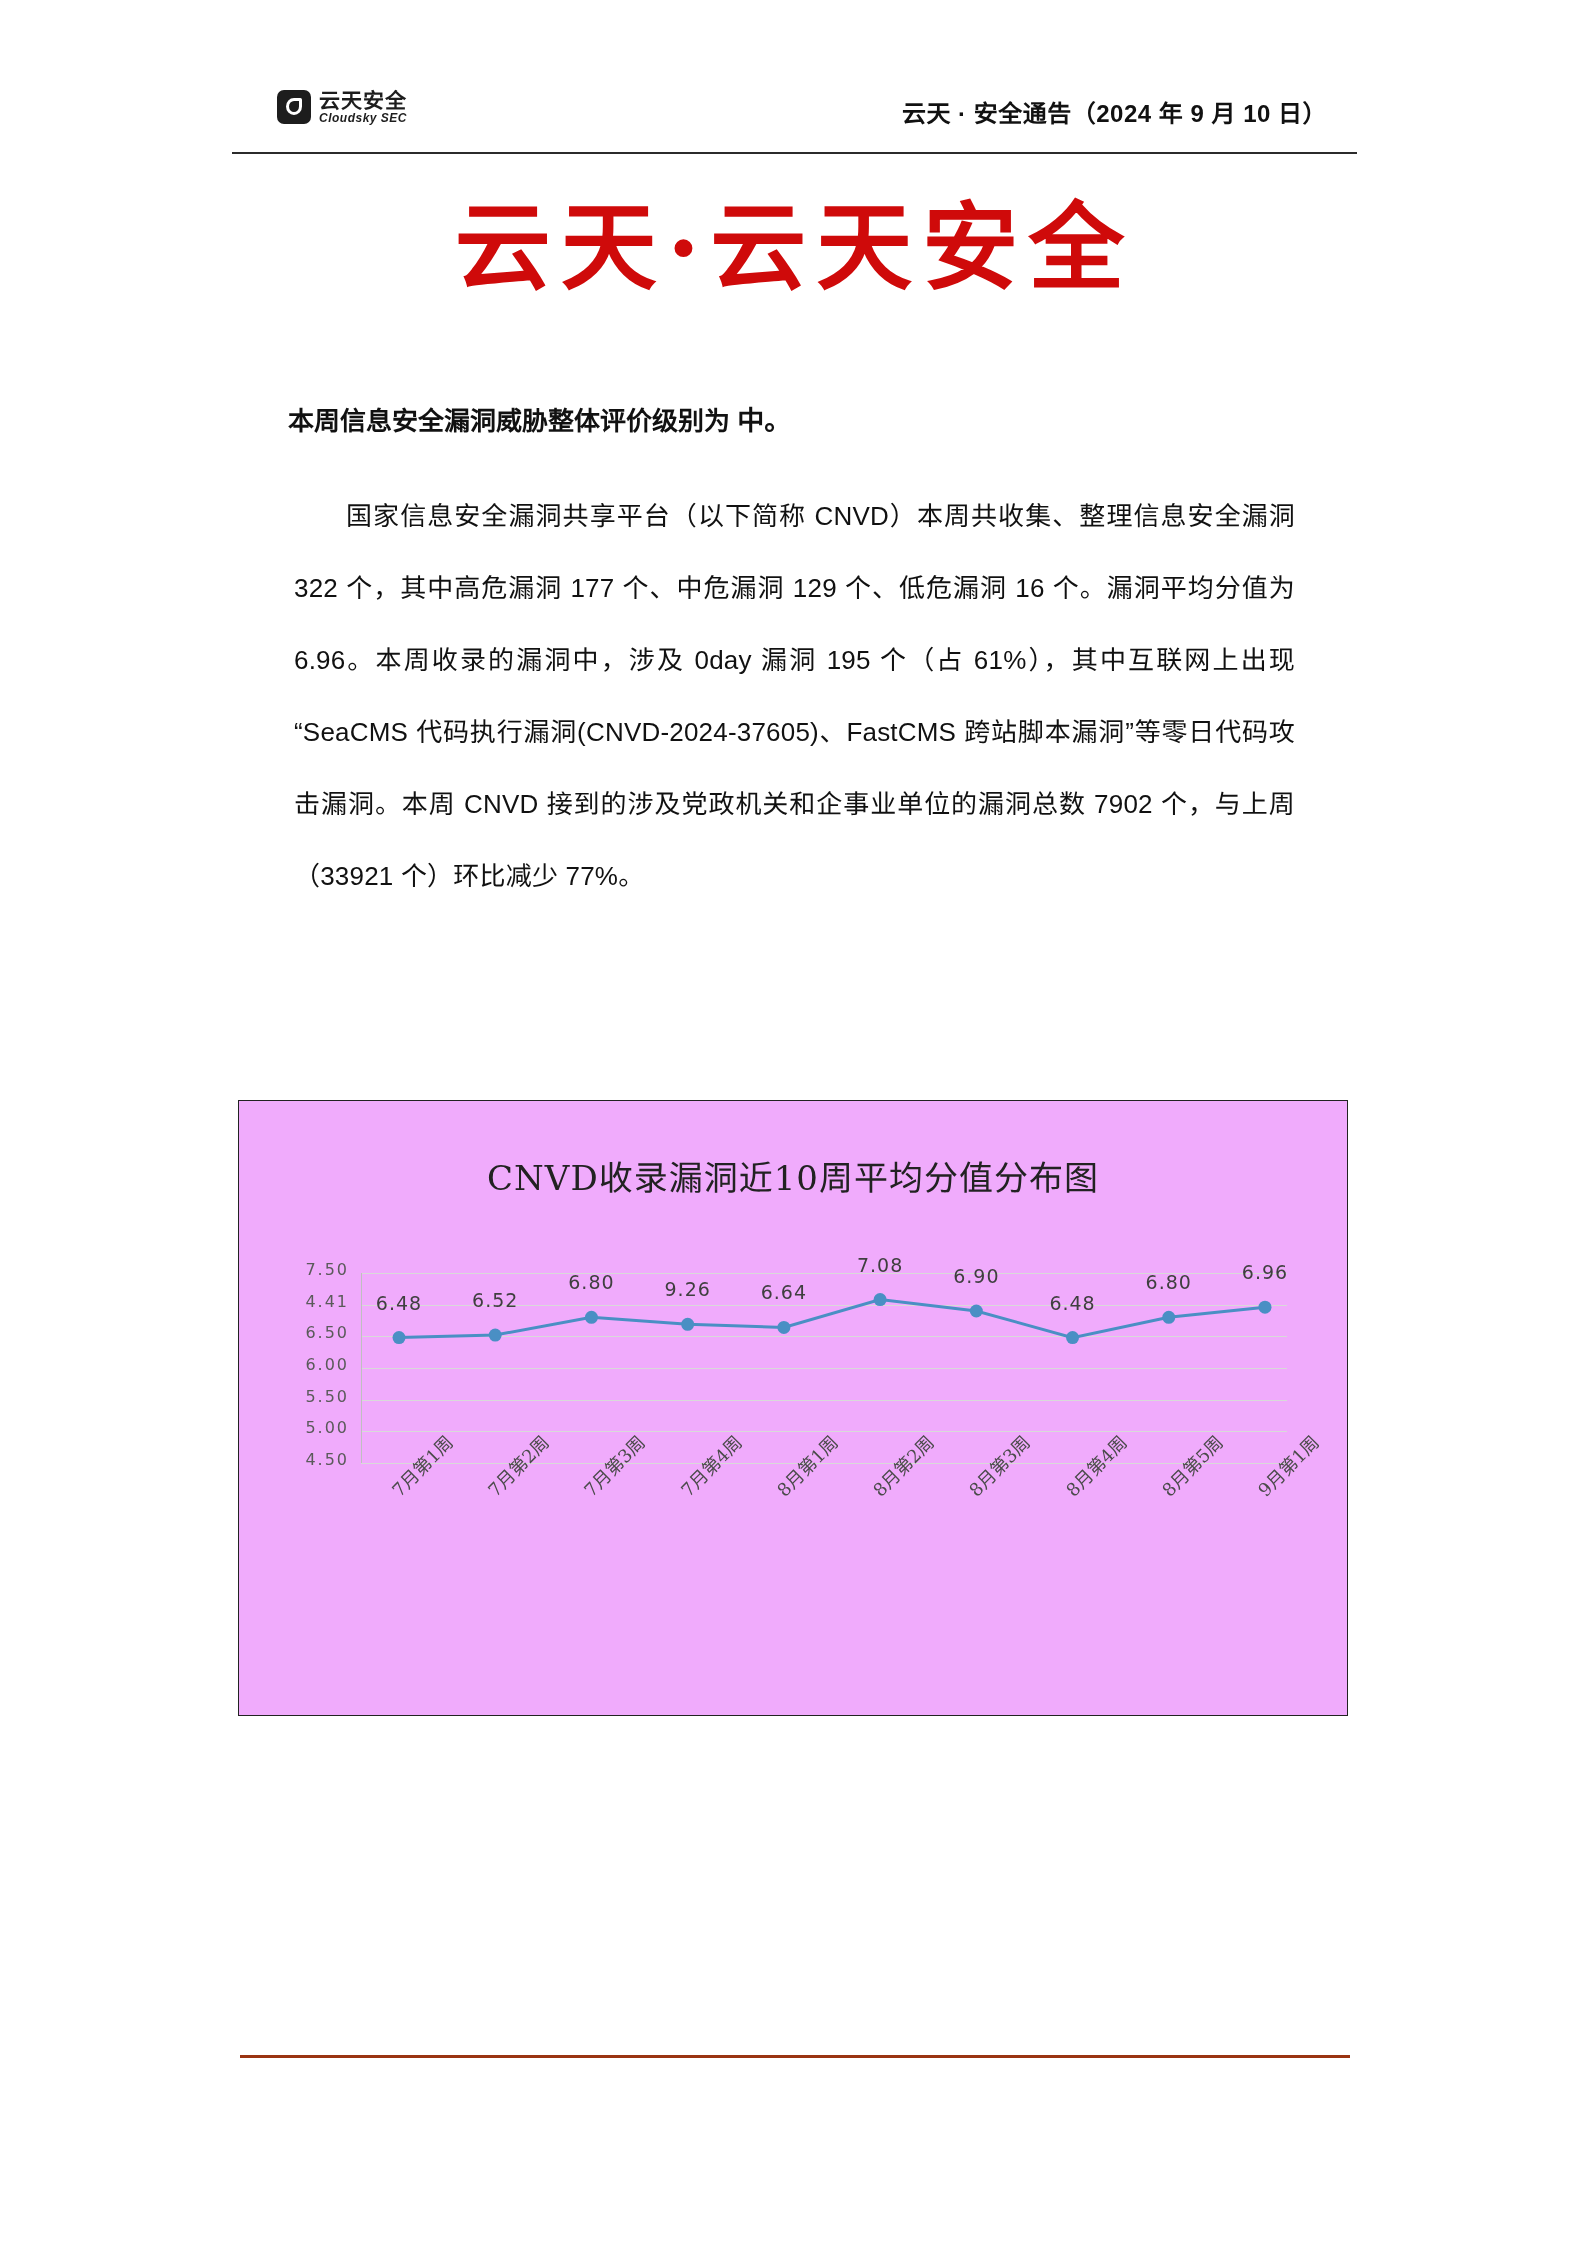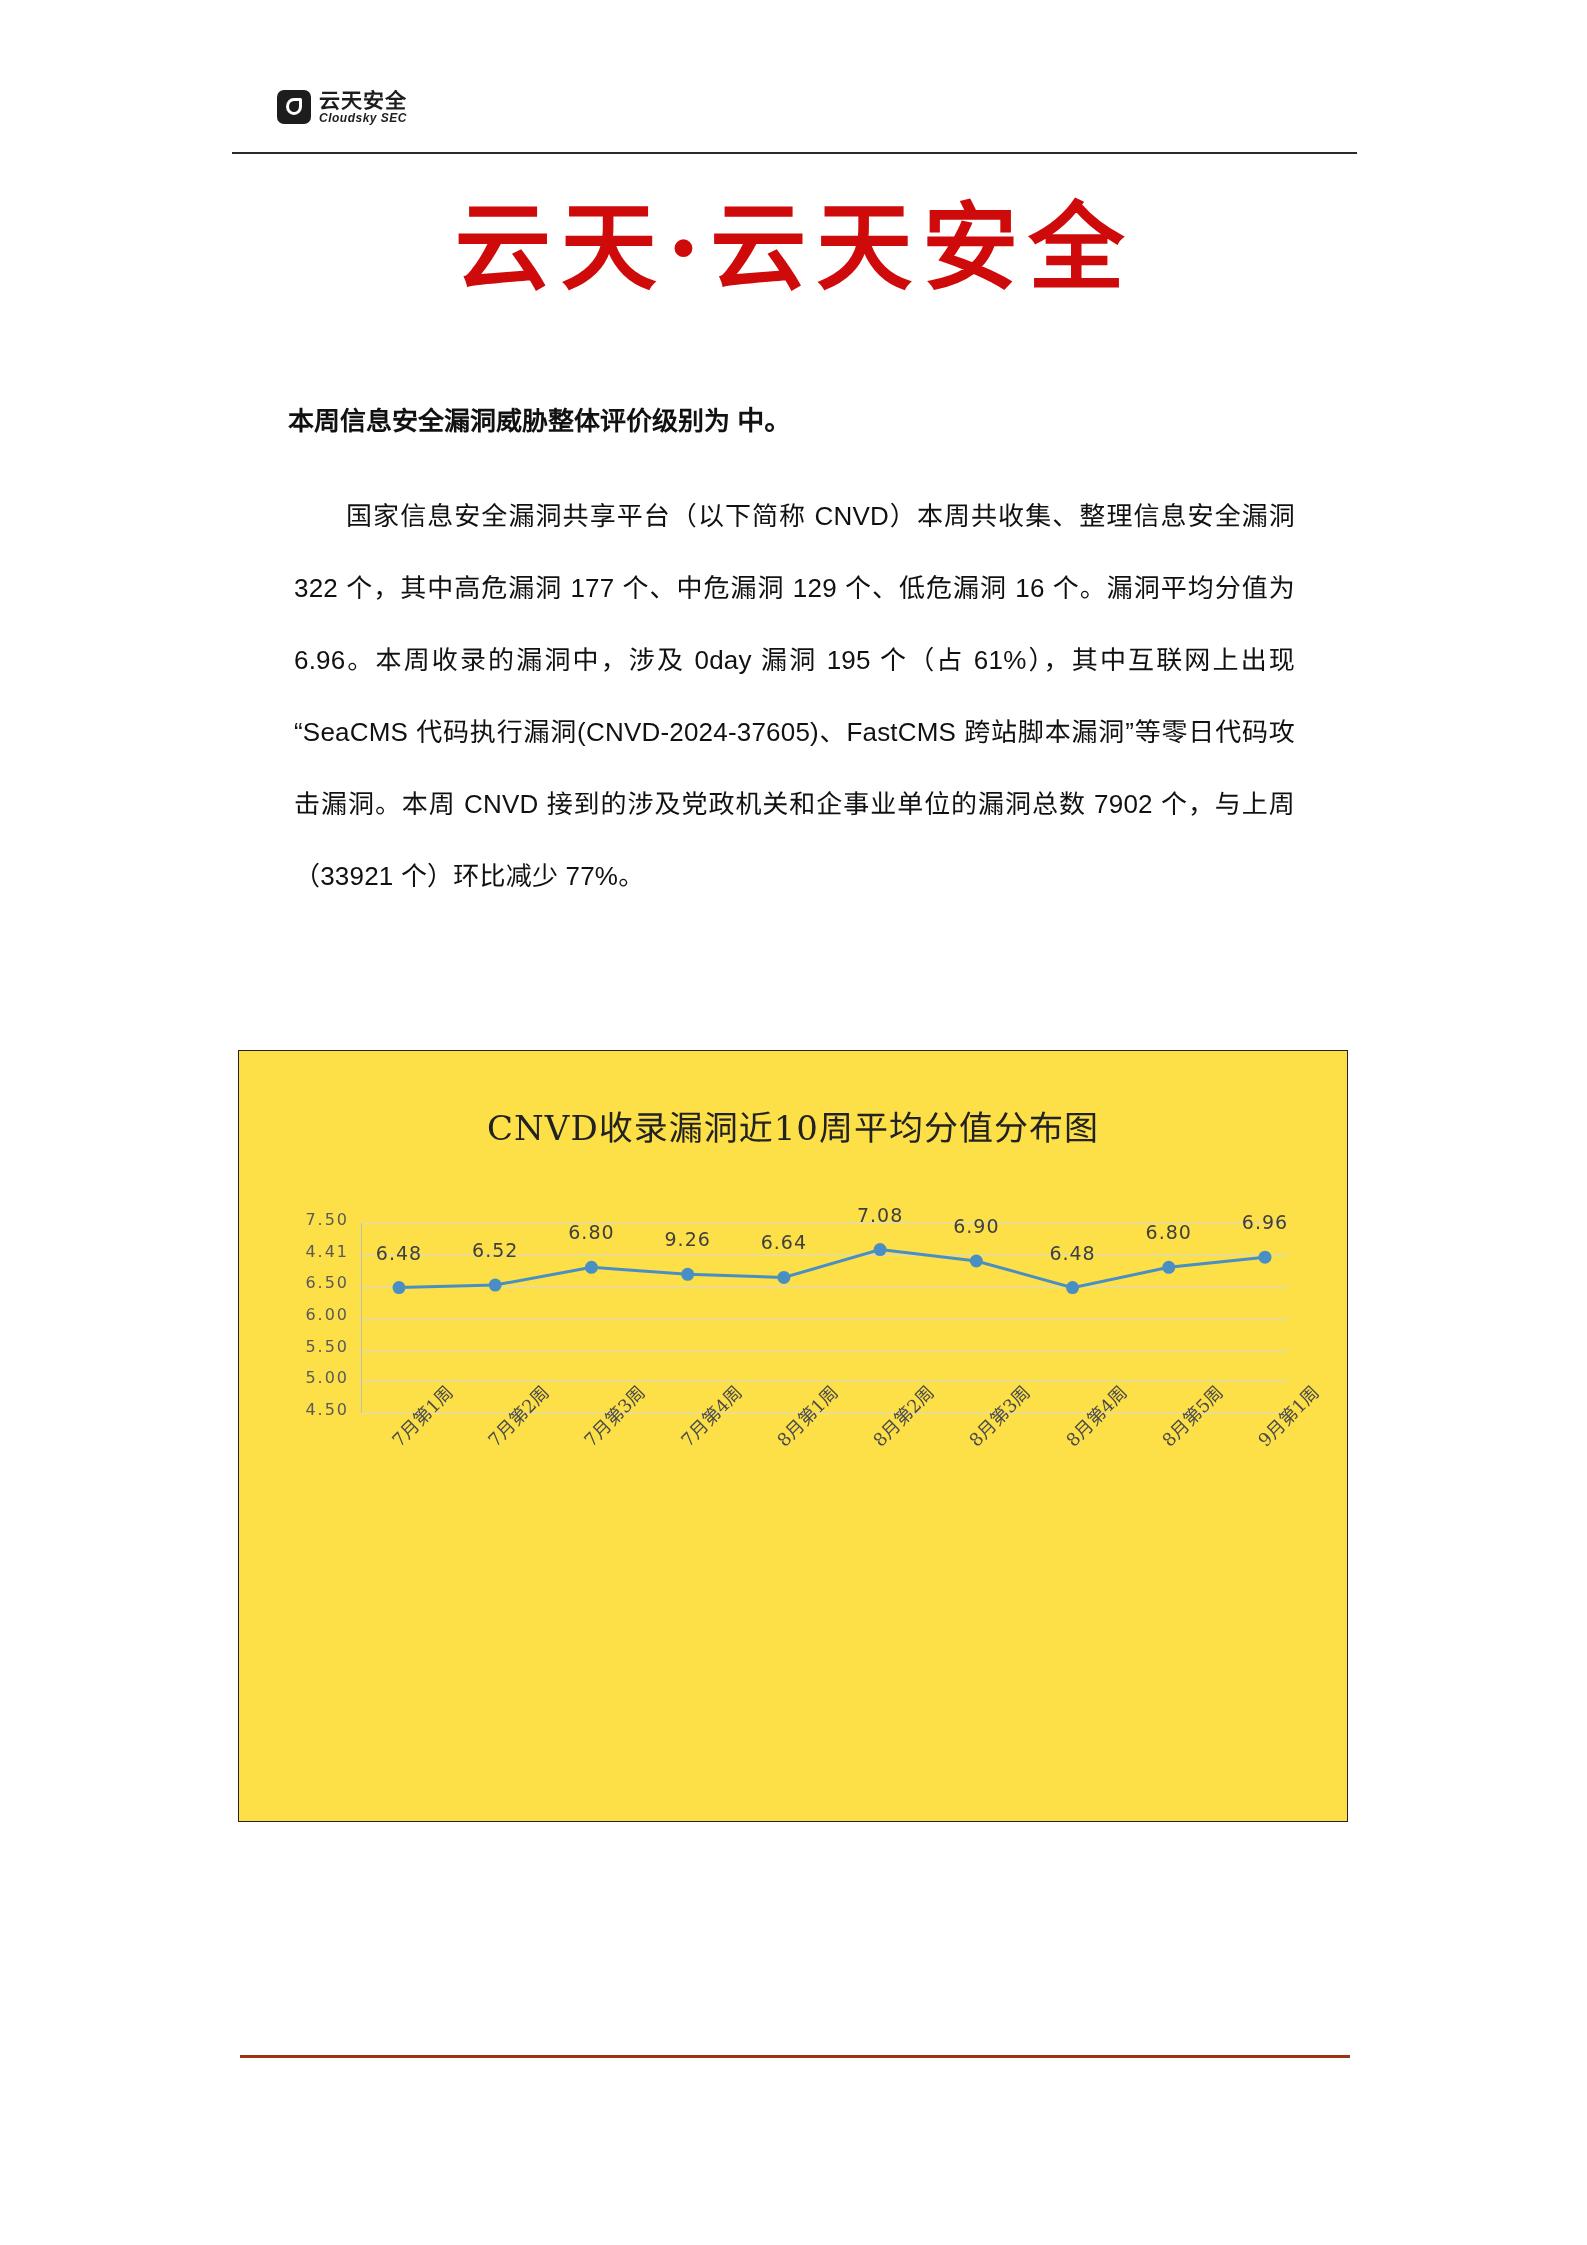--- a/index.html
+++ b/index.html
@@ -132,25 +132,25 @@
     color: #111;
     text-indent: 52px;
     text-align: justify;
     letter-spacing: .2px;
   }
 
   
   .chart-box {
     position: absolute;
     left: 238px;
-    top: 1050px;
+    top: 1100px;
     width: 1110px;
-    height: 772px;
+    height: 616px;
     border: 1px solid #222;
-    background: #fde047;
+    background: #f0abfc;
     box-sizing: border-box;
   }
   .chart-title {
     position: absolute;
     top: 50px;
     left: 0;
     width: 100%;
     text-align: center;
     font-family: "DejaVu Serif", "Liberation Serif", serif;
     font-size: 34px;
@@ -217,20 +217,21 @@
 <div class="page">
 
   <div class="header">
     <div class="logo">
       <span class="logo-mark"></span>
       <span class="logo-text">
         <span class="logo-cn">云天安全</span>
         <span class="logo-en">Cloudsky SEC</span>
       </span>
     </div>
+    <div class="header-title">云天 · 安全通告（2024 年 9 月 10 日）</div>
   </div>
 
   <div class="main-title">云天·云天安全</div>
 
   <div class="lead">
     <span>本周信息安全漏洞威胁整体评价级别为</span>
     <span class="level">中。</span>
   </div>
 
   <div class="para">国家信息安全漏洞共享平台（以下简称 CNVD）本周共收集、整理信息安全漏洞 322 个，其中高危漏洞 177 个、中危漏洞 129 个、低危漏洞 16 个。漏洞平均分值为 6.96。本周收录的漏洞中，涉及 0day 漏洞 195 个（占 61%），其中互联网上出现“SeaCMS 代码执行漏洞(CNVD-2024-37605)、FastCMS 跨站脚本漏洞”等零日代码攻击漏洞。本周 CNVD 接到的涉及党政机关和企事业单位的漏洞总数 7902 个，与上周（33921 个）环比减少 77%。</div>

